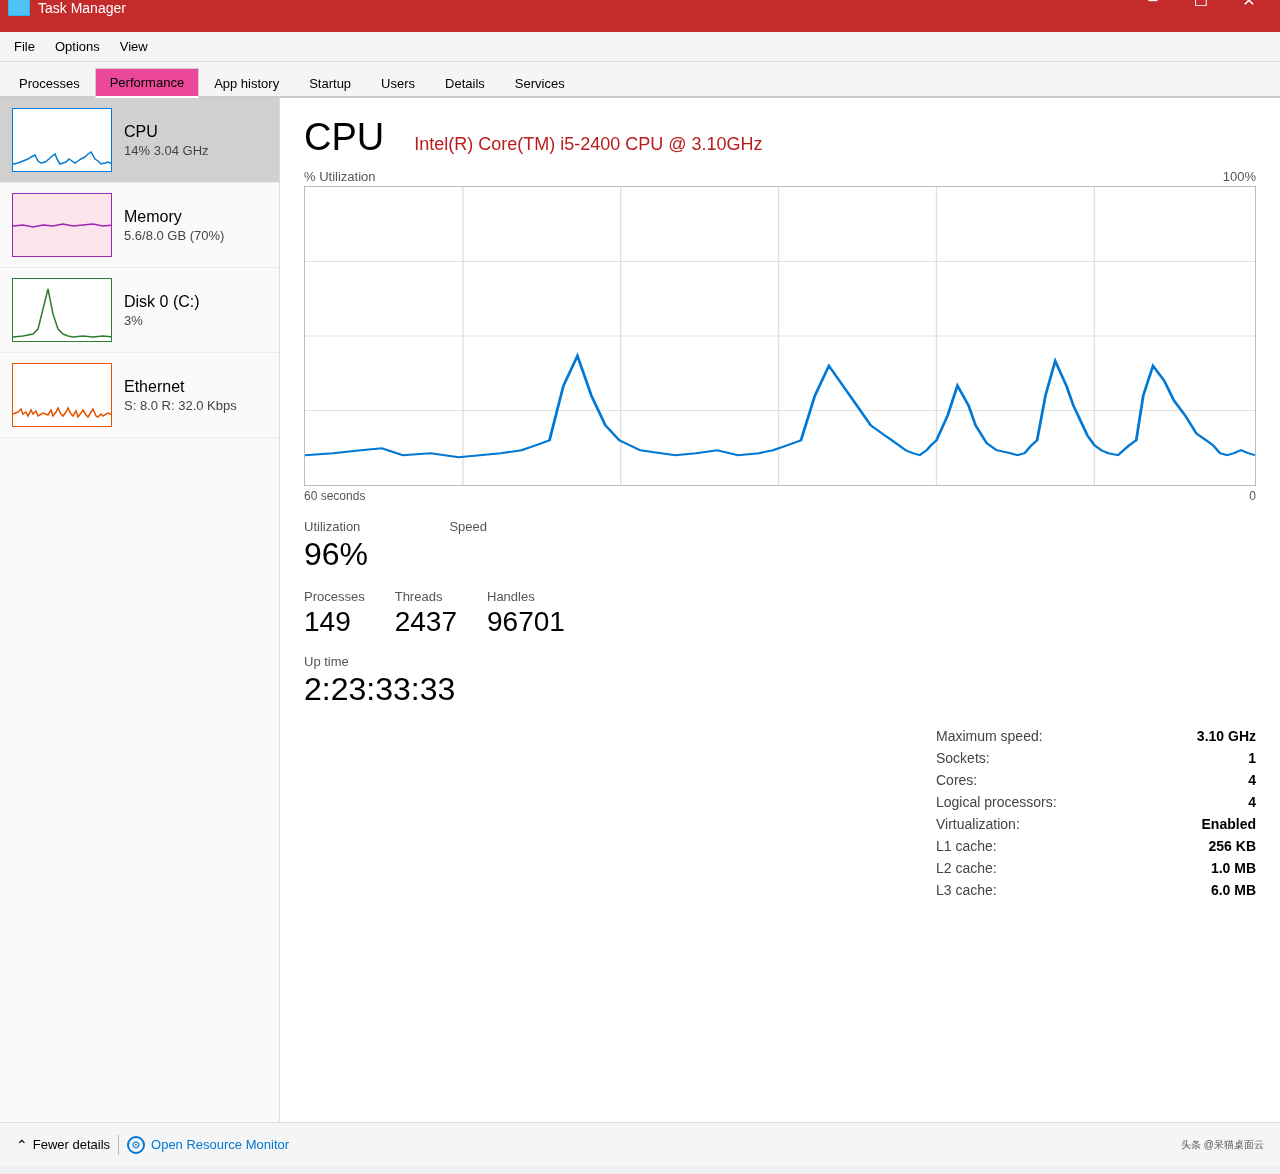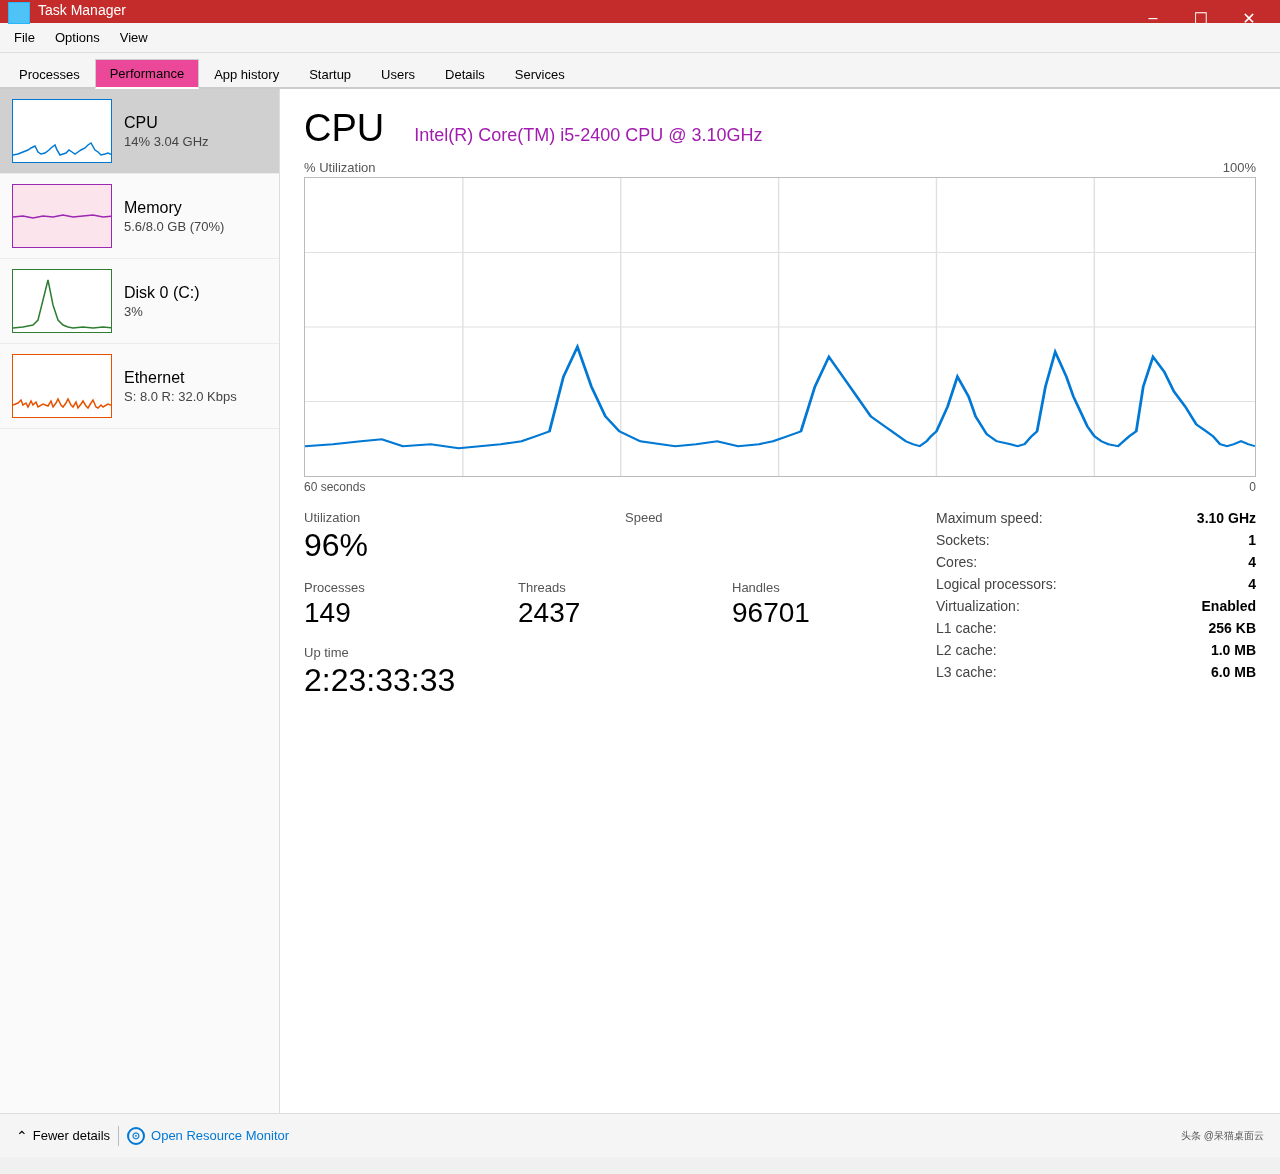--- a/index.html
+++ b/index.html
@@ -2,23 +2,23 @@
 <html><head>
   <meta charset="utf-8">
   <style>
     * { box-sizing: border-box; margin: 0; padding: 0; }
     body { font-family: 'Segoe UI', Tahoma, sans-serif; background: #f0f0f0; width: 1280px; height: 1174px; overflow: hidden; }
 
     
     .title-bar {
       background: #c42b2b;
       display: flex;
-      align-items: flex-start;
+      align-items: flex-end;
       height: 23px;
-      padding: 2px 8px;
+      padding: 16px 8px;
       user-select: none;
     }
     .title-bar-icon {
       width: 22px; height: 22px; margin-right: 8px;
       background: #4fc3f7;
       border: 1px solid #29b6f6;
       display: flex; align-items: center; justify-content: center;
       font-size: 10px; color: #fff;
     }
     .title-bar-title {
@@ -139,21 +139,21 @@
       gap: 30px;
       margin-bottom: 10px;
     }
     .cpu-title {
       font-size: 38px;
       font-weight: 300;
       color: #000;
     }
     .cpu-subtitle {
       font-size: 18px;
-      color: #a21caf;
+      color: #b91c1c;
       font-weight: 300;
     }
 
     .chart-area {
       position: relative;
       margin-bottom: 8px;
     }
     .utilization-label {
       font-size: 13px;
       color: #555;
@@ -355,21 +355,21 @@
 
           <polyline points="0,270 20,268 40,265 55,263 70,270 90,268 110,272 125,270 140,268 155,265 165,260 175,255 185,200 195,170 205,210 215,240 225,255 240,265 255,268 265,270 280,268 295,265 310,270 325,268 335,265 345,260 355,255 365,210 375,180 385,200 395,220 405,240 415,250 420,255 430,265 435,268 440,270 445,265 448,260 452,255 460,230 467,200 475,220 480,240 488,258 495,265 505,268 510,270 515,268 520,260 524,255 530,210 537,175 545,200 550,220 555,235 560,250 565,260 570,265 575,268 582,270 586,265 590,260 595,255 600,210 607,180 615,195 622,215 630,230 638,248 645,255 650,260 655,268 660,270 665,268 670,265 675,268 680,270" fill="none" stroke="#0078d4" stroke-width="2"></polyline>
         </svg>
       </div>
       <div class="chart-time-labels">
         <span>60 seconds</span>
         <span>0</span>
       </div>
     </div>
 
-    <div style="display:flex; gap:20px; align-items:flex-start;">
+    <div style="display:flex; gap:20px; align-items:flex-start;flex-direction:column;">
       <div style="flex:1;">
 
         <div class="stats-row">
           <div class="stat-block">
             <div class="stat-label">Utilization</div>
             <div class="stat-value">96%</div>
           </div>
           <div class="stat-block">
             <div class="stat-label">Speed</div>
           </div>

